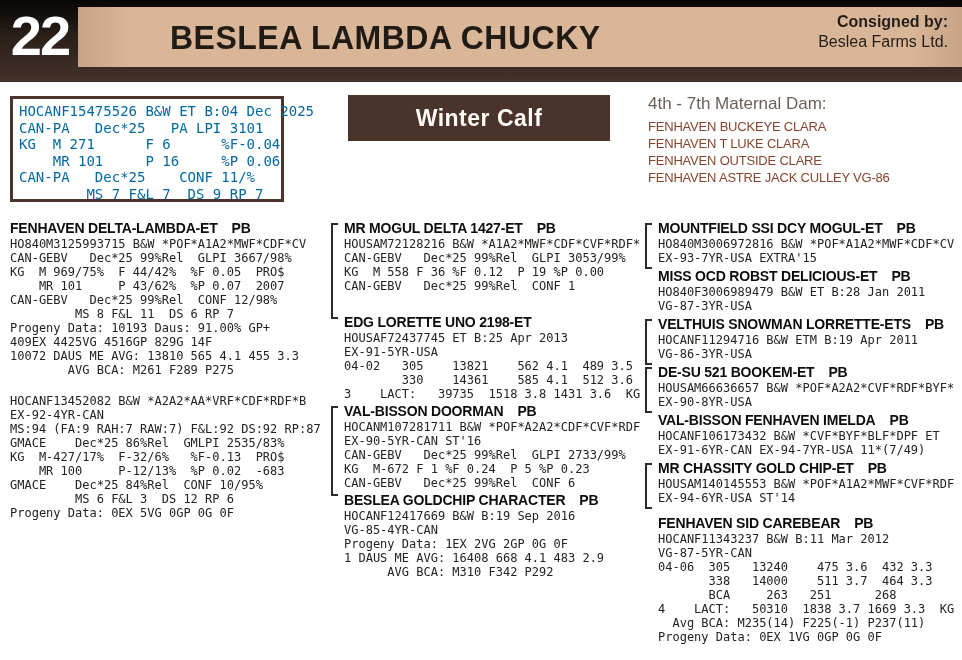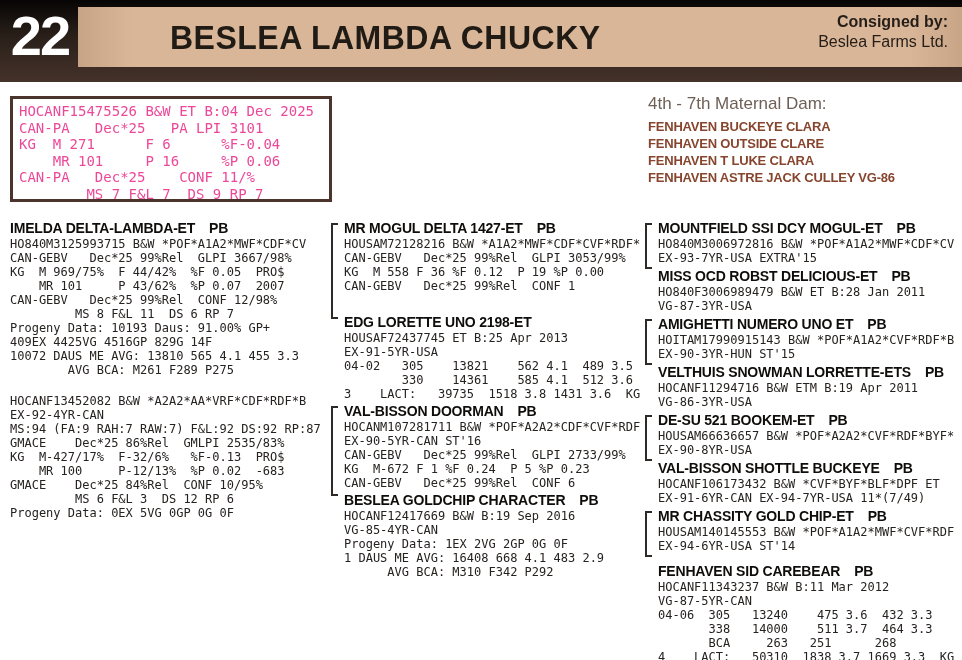--- a/index.html
+++ b/index.html
@@ -13,29 +13,29 @@
                background:linear-gradient(90deg,#c8a486 0%,#d9b697 6%,#d9b697 94%,#c9a588 100%);}
   #lot{position:absolute;left:0;top:2px;width:80px;height:66px;display:flex;align-items:center;justify-content:center;
        color:#fff;font-size:56px;font-weight:bold;letter-spacing:-2px;}
   #title{position:absolute;left:170px;top:10px;height:56px;display:flex;align-items:center;
          font-size:33px;font-weight:bold;letter-spacing:0.5px;color:#211b16;transform:scaleX(.97);transform-origin:left;}
   #consign{position:absolute;right:14px;top:12px;text-align:right;color:#241d18;line-height:20px;}
   #consign .c1{font-weight:bold;font-size:16px;}
   #consign .c2{font-size:16px;}
 
   
-  #infobox{position:absolute;left:10px;top:96px;width:322px;height:106px;border:3px solid #4a342c;
+  #infobox{position:absolute;left:10px;top:96px;width:274px;height:106px;border:3px solid #4a342c;
            background:#fff;box-sizing:border-box;padding:4px 6px;
-           font-family:"DejaVu Sans Mono",monospace;font-size:14px;line-height:16.5px;white-space:pre;color:#ec4899;}
+           font-family:"DejaVu Sans Mono",monospace;font-size:14px;line-height:16.5px;white-space:pre;color:#0369a1;}
   #banner{position:absolute;left:348px;top:95px;width:262px;height:46px;background:#49332b;
           display:flex;align-items:center;justify-content:center;}
   #banner span{color:#fdfbf6;font-size:23px;font-weight:bold;letter-spacing:0.5px;}
   #dams{position:absolute;left:648px;top:94px;width:310px;}
   #dams .dtitle{font-size:17px;color:#6e6057;margin-bottom:4px;}
-  #dams .dname{font-size:13px;font-weight:bold;color:#87452e;line-height:17px;letter-spacing:-0.2px;}
+  #dams .dname{font-size:13px;font-weight:normal;color:#87452e;line-height:17px;letter-spacing:-0.2px;}
 
   
   .col{position:absolute;top:220px;}
   #col1{left:10px;width:322px;}
   #col2{left:331px;width:307px;}
   #col3{left:645px;width:317px;}
   .bname{font-size:14px;font-weight:bold;color:#0f0d0b;letter-spacing:-0.2px;white-space:pre;line-height:16px;margin-bottom:1px;}
   .bname .pb{margin-left:14px;}
   .mono{font-family:"DejaVu Sans Mono",monospace;font-size:12px;line-height:14px;white-space:pre;color:#262220;}
   .pair{position:relative;padding-left:13px;}
@@ -56,32 +56,35 @@
     </div>
   </div>
 
   <div id="infobox">HOCANF15475526 B&amp;W ET B:04 Dec 2025
 CAN-PA   Dec*25   PA LPI 3101
 KG  M 271      F 6      %F-0.04
     MR 101     P 16     %P 0.06
 CAN-PA   Dec*25    CONF 11/%
         MS 7 F&amp;L 7  DS 9 RP 7</div>
 
+  <div id="banner">
+    <span>Winter Calf</span>
+  </div>
 
   <div id="dams">
     <div class="dtitle">4th - 7th Maternal Dam:</div>
     <div class="dname">FENHAVEN BUCKEYE CLARA</div>
+    <div class="dname">FENHAVEN T LUKE CLARA</div>
     <div class="dname">FENHAVEN OUTSIDE CLARE</div>
-    <div class="dname">FENHAVEN T LUKE CLARA</div>
     <div class="dname">FENHAVEN ASTRE JACK CULLEY VG-86</div>
   </div>
 
   <div id="col1" class="col">
     <div class="block" style="margin-bottom:17px">
-      <div class="bname"><span>IMELDA DELTA-LAMBDA-ET</span><span class="pb">PB</span></div>
+      <div class="bname"><span>FENHAVEN DELTA-LAMBDA-ET</span><span class="pb">PB</span></div>
       <div class="mono">HO840M3125993715 B&amp;W *POF*A1A2*MWF*CDF*CV
 CAN-GEBV   Dec*25 99%Rel  GLPI 3667/98%
 KG  M 969/75%  F 44/42%  %F 0.05  PRO$
     MR 101     P 43/62%  %P 0.07  2007
 CAN-GEBV   Dec*25 99%Rel  CONF 12/98%
          MS 8 F&amp;L 11  DS 6 RP 7
 Progeny Data: 10193 Daus: 91.00% GP+
 409EX 4425VG 4516GP 829G 14F
 10072 DAUS ME AVG: 13810 565 4.1 455 3.3
         AVG BCA: M261 F289 P275</div>
@@ -149,39 +152,34 @@
       </div>
       <div class="block" style="margin-bottom:3px">
         <div class="bname"><span>MISS OCD ROBST DELICIOUS-ET</span><span class="pb">PB</span></div>
         <div class="mono">HO840F3006989479 B&amp;W ET B:28 Jan 2011
 VG-87-3YR-USA</div>
       </div>
     </div>
     <div class="pair">
       <span class="bracket" style="height:46px"></span>
       <div class="block" style="margin-bottom:3px">
-        <div class="bname"><span>AMIGHETTI NUMERO UNO ET</span><span class="pb">PB</span></div>
-        <div class="mono">HOITAM17990915143 B&amp;W *POF*A1A2*CVF*RDF*B
-EX-90-3YR-HUN ST'15</div>
-      </div>
-      <div class="block" style="margin-bottom:3px">
         <div class="bname"><span>VELTHUIS SNOWMAN LORRETTE-ETS</span><span class="pb">PB</span></div>
         <div class="mono">HOCANF11294716 B&amp;W ETM B:19 Apr 2011
 VG-86-3YR-USA</div>
       </div>
     </div>
     <div class="pair">
       <span class="bracket" style="height:46px"></span>
       <div class="block" style="margin-bottom:3px">
         <div class="bname"><span>DE-SU 521 BOOKEM-ET</span><span class="pb">PB</span></div>
         <div class="mono">HOUSAM66636657 B&amp;W *POF*A2A2*CVF*RDF*BYF*
 EX-90-8YR-USA</div>
       </div>
       <div class="block" style="margin-bottom:3px">
-        <div class="bname"><span>VAL-BISSON SHOTTLE BUCKEYE</span><span class="pb">PB</span></div>
+        <div class="bname"><span>VAL-BISSON FENHAVEN IMELDA</span><span class="pb">PB</span></div>
         <div class="mono">HOCANF106173432 B&amp;W *CVF*BYF*BLF*DPF ET
 EX-91-6YR-CAN EX-94-7YR-USA 11*(7/49)</div>
       </div>
     </div>
     <div class="pair">
       <span class="bracket" style="height:46px"></span>
       <div class="block" style="margin-bottom:10px">
         <div class="bname"><span>MR CHASSITY GOLD CHIP-ET</span><span class="pb">PB</span></div>
         <div class="mono">HOUSAM140145553 B&amp;W *POF*A1A2*MWF*CVF*RDF
 EX-94-6YR-USA ST'14</div>

